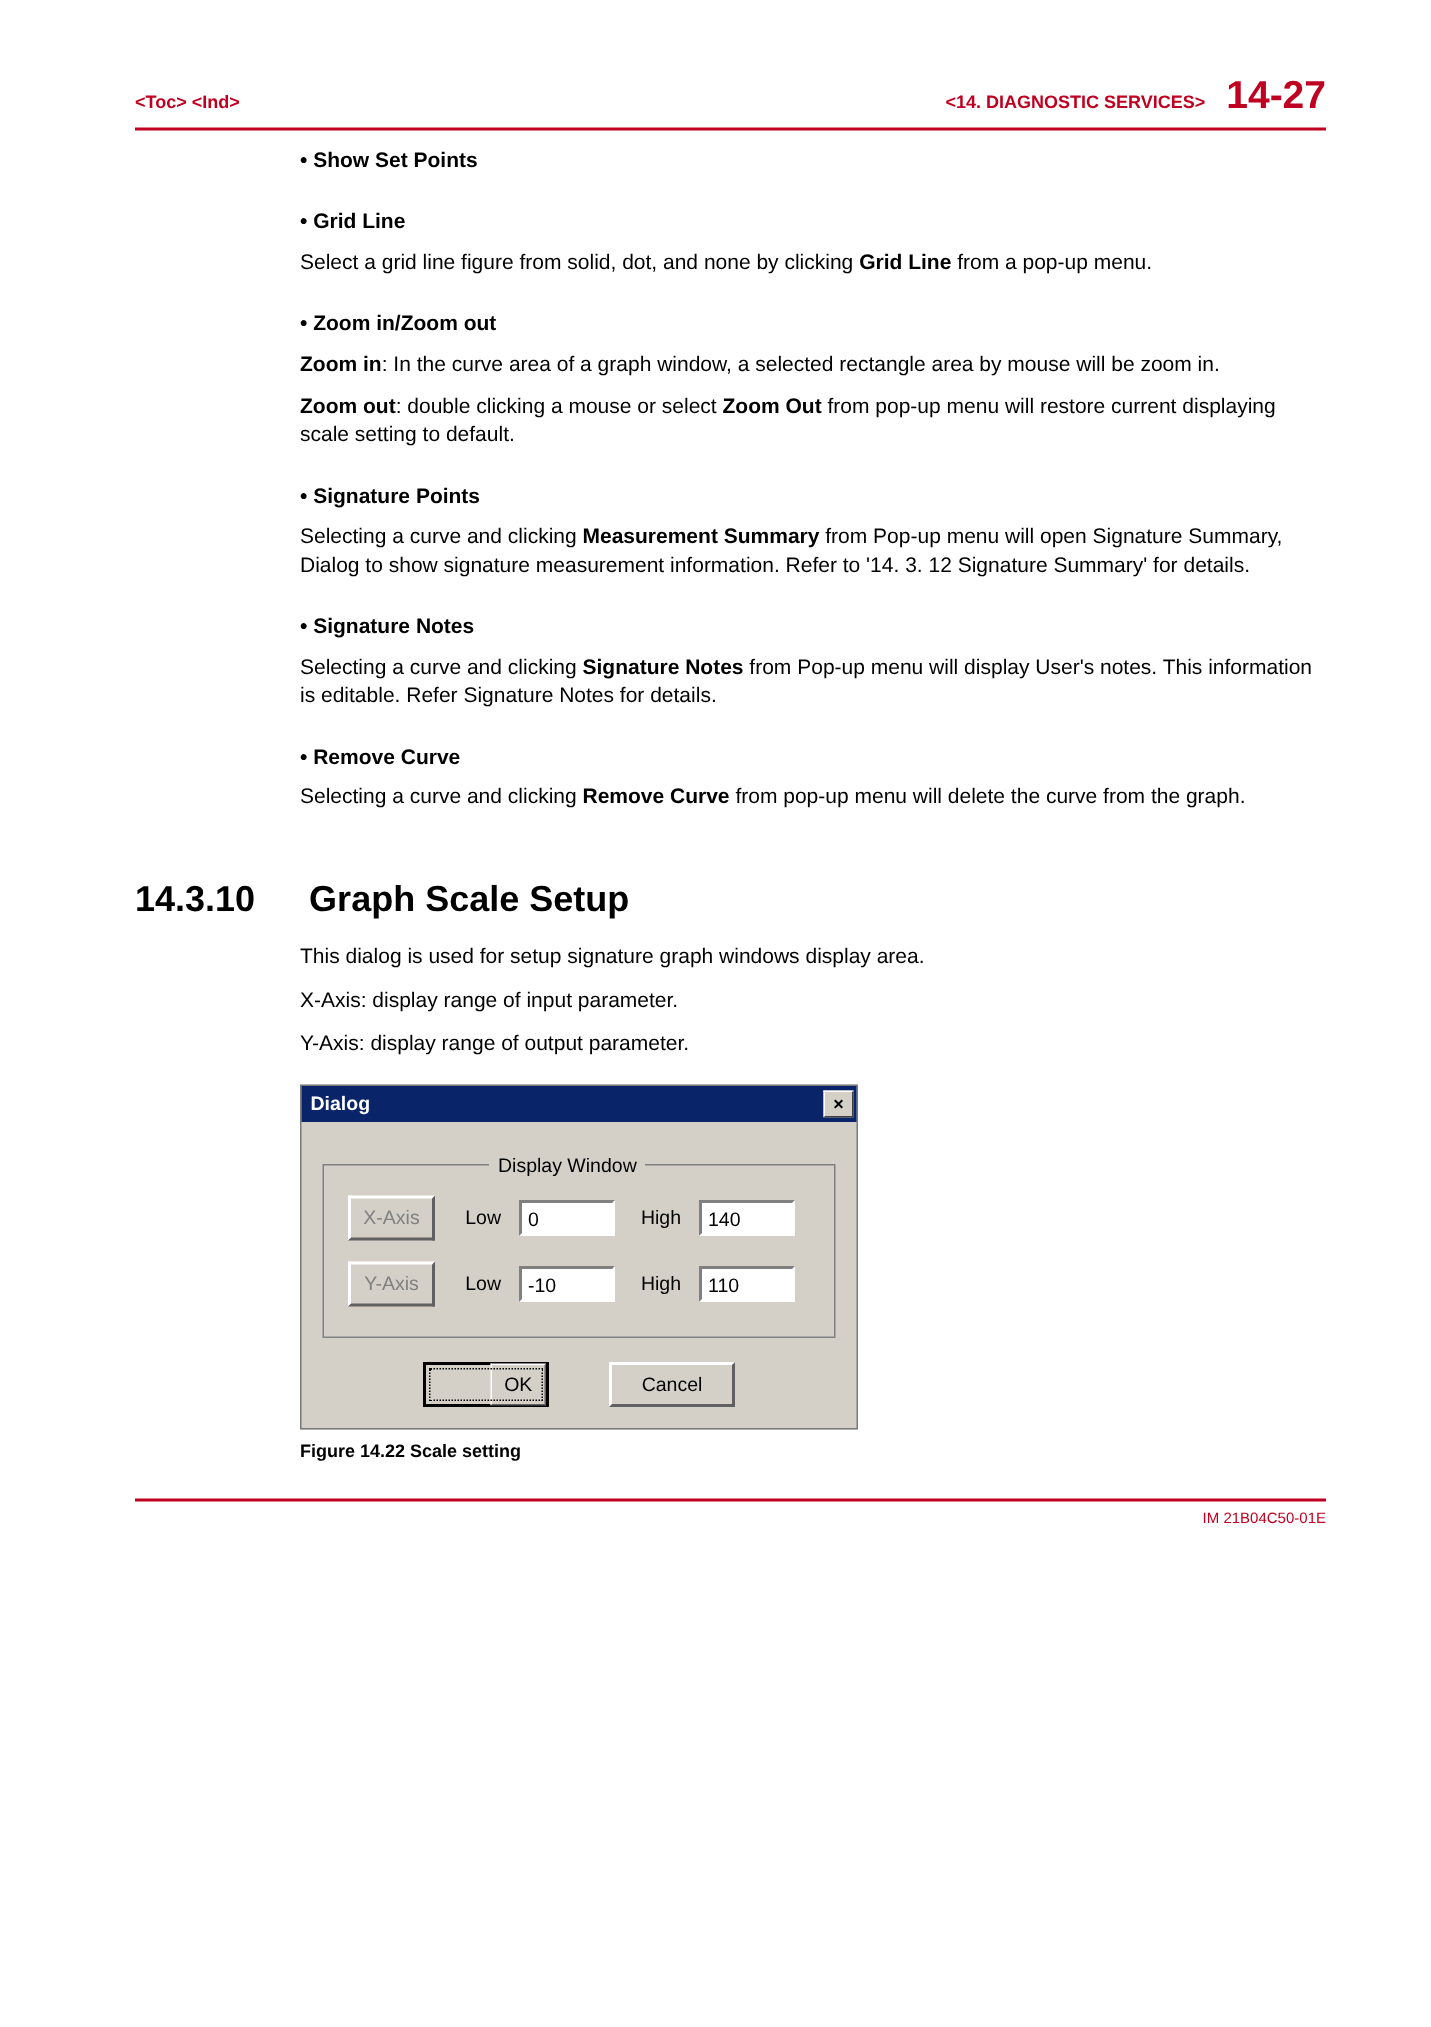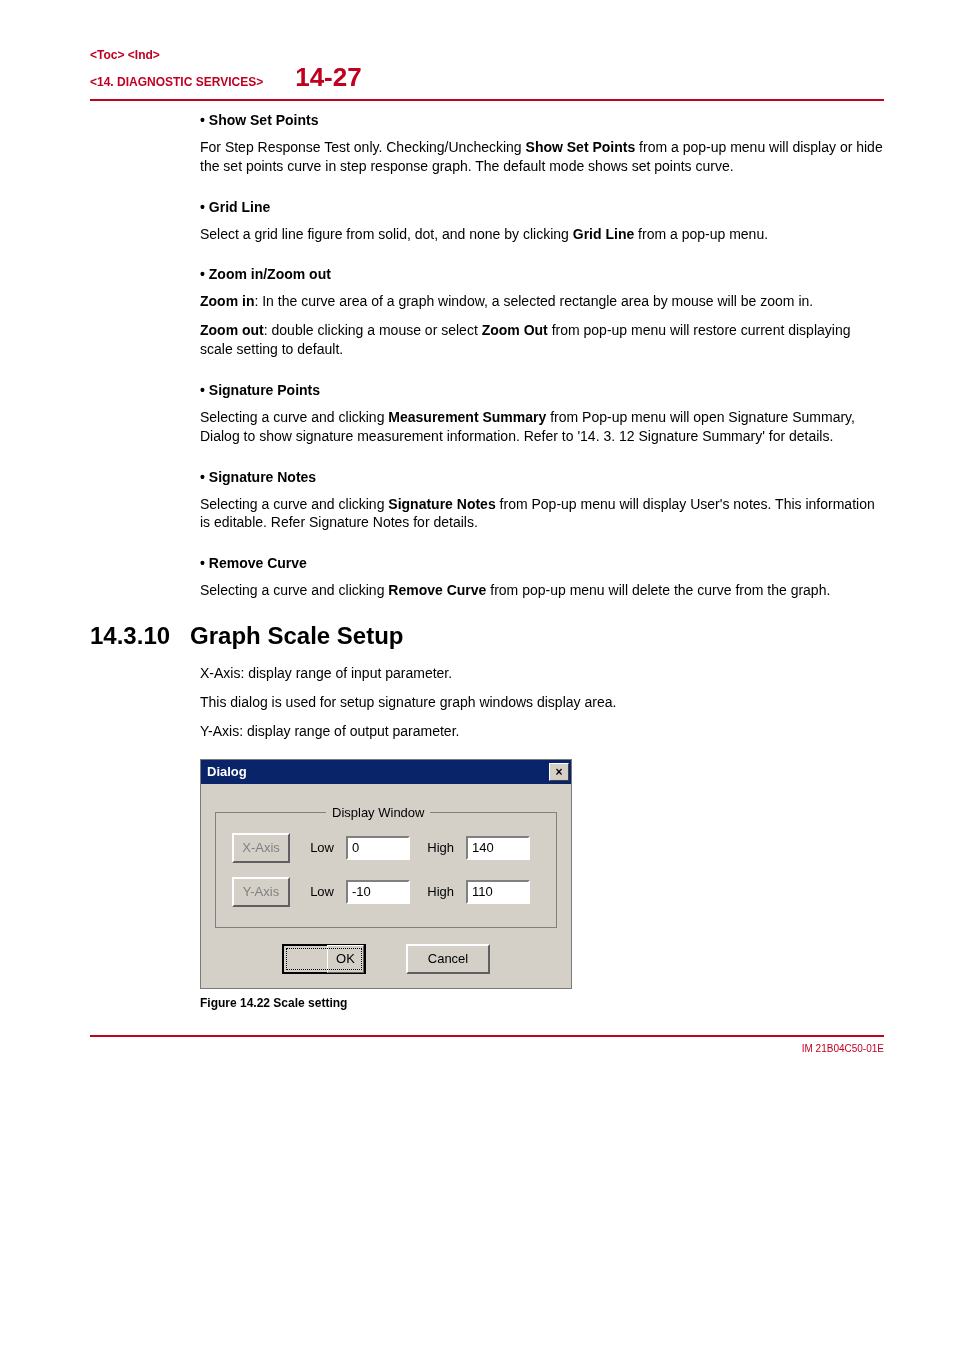--- a/index.html
+++ b/index.html
@@ -13,31 +13,30 @@
   .page {
     box-sizing: border-box;
     width: 954px;
     padding: 48px 70px 30px 90px;
   }
   .header-row {
     display: flex;
     align-items: baseline;
     justify-content: space-between;
     margin-bottom: 6px;
-    flex-direction: column;
   }
   .header-left {
     font-size: 12px;
     font-weight: bold;
     color: #c00020;
   }
   .header-right {
     display: flex;
     align-items: baseline;
-    gap: 32px;
+    gap: 14px;
   }
   .header-section {
     font-size: 12px;
     font-weight: bold;
     color: #c00020;
   }
   .page-number {
     font-size: 26px;
     font-weight: bold;
     color: #c00020;
@@ -61,22 +60,22 @@
   .bullet-head::before {
     content: "•  ";
     font-weight: bold;
   }
   .para {
     margin: 0 0 10px 0;
   }
   .h2row {
     display: flex;
     align-items: flex-end;
-    gap: 20px;
-    margin-top: 22px;
+    gap: 36px;
+    margin-top: 46px;
     margin-bottom: 14px;
     margin-left: 0;
   }
   .h2-num {
     font-size: 24px;
     font-weight: bold;
   }
   .h2-title {
     font-size: 24px;
     font-weight: bold;
@@ -226,23 +225,20 @@
     <div class="header-right">
       <div class="header-section">&lt;14.  DIAGNOSTIC SERVICES&gt;</div>
       <div class="page-number">14-27</div>
     </div>
   </div>
   <hr class="top-rule">
 
   <div class="content">
 
     <div class="bullet-head" style="margin-top:6px">Show Set Points</div>
-    <p class="para">
-      <span>For Step Response Test only. Checking/Unchecking  </span><b>Show Set Points</b><span>  from a pop-up menu will display or hide the set points curve in step response graph.  The default mode shows set points curve.</span>
-    </p>
 
     <div class="bullet-head">Grid Line</div>
     <p class="para">
       <span>Select a grid line figure from solid, dot, and none by clicking </span><b>Grid Line</b><span> from a pop-up menu.</span>
     </p>
 
     <div class="bullet-head">Zoom in/Zoom out</div>
     <p class="para">
       <b>Zoom in</b><span>: In the curve area of a graph window, a selected rectangle area  by mouse will be zoom in.</span>
     </p>
@@ -266,22 +262,22 @@
     </p>
 
   </div>
 
   <div class="h2row">
     <div class="h2-num">14.3.10</div>
     <div class="h2-title">Graph Scale Setup</div>
   </div>
 
   <div class="content">
+    <p class="para">This dialog is used for setup signature graph windows display area.</p>
     <p class="para">X-Axis: display range of input parameter.</p>
-    <p class="para">This dialog is used for setup signature graph windows display area.</p>
     <p class="para">Y-Axis: display range of output parameter.</p>
 
     <div class="dialog">
       <div class="dlg-title">
         <span>Dialog</span>
         <div class="dlg-close">
           <span>×</span>
         </div>
       </div>
       <div class="dlg-body">

